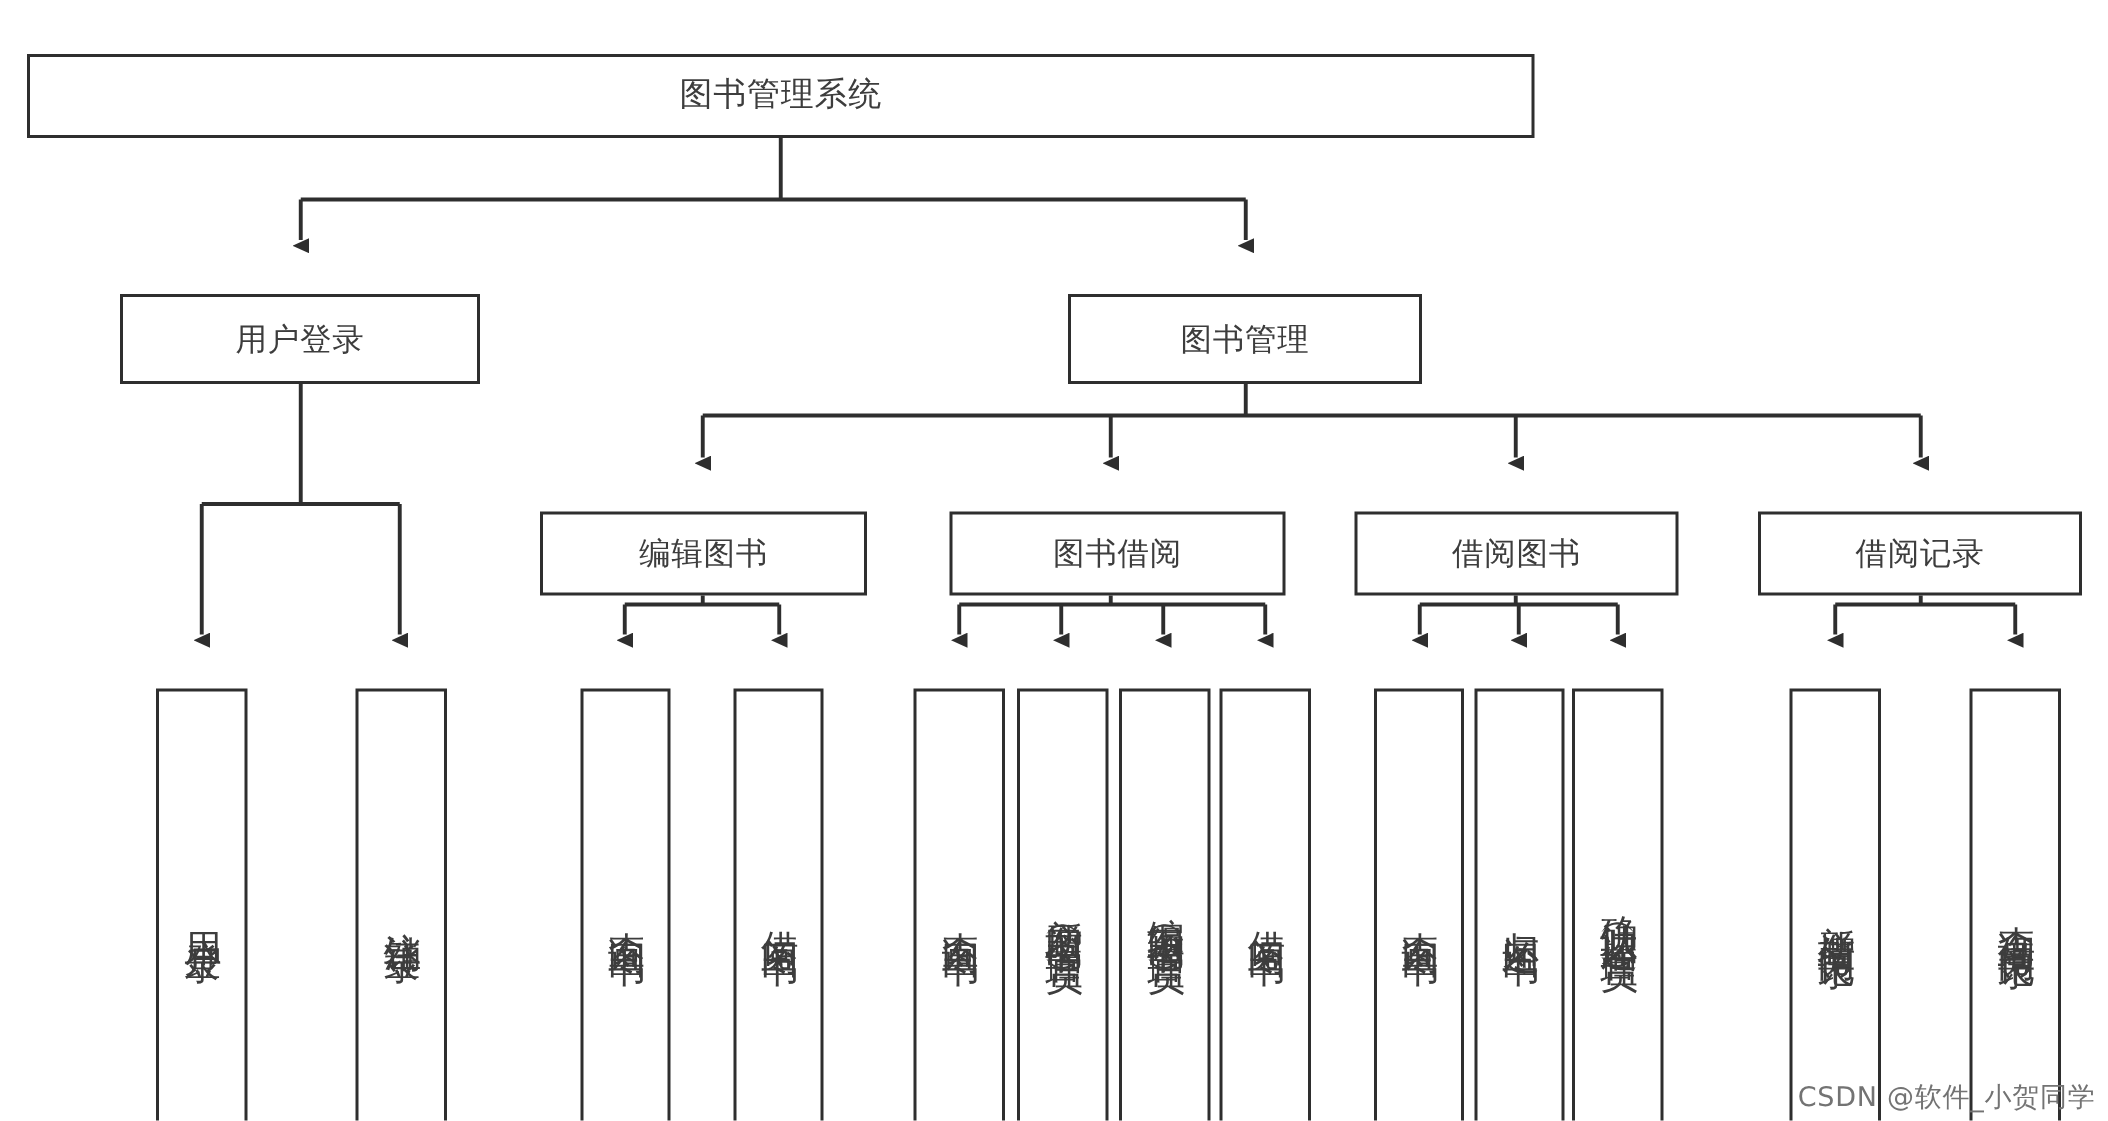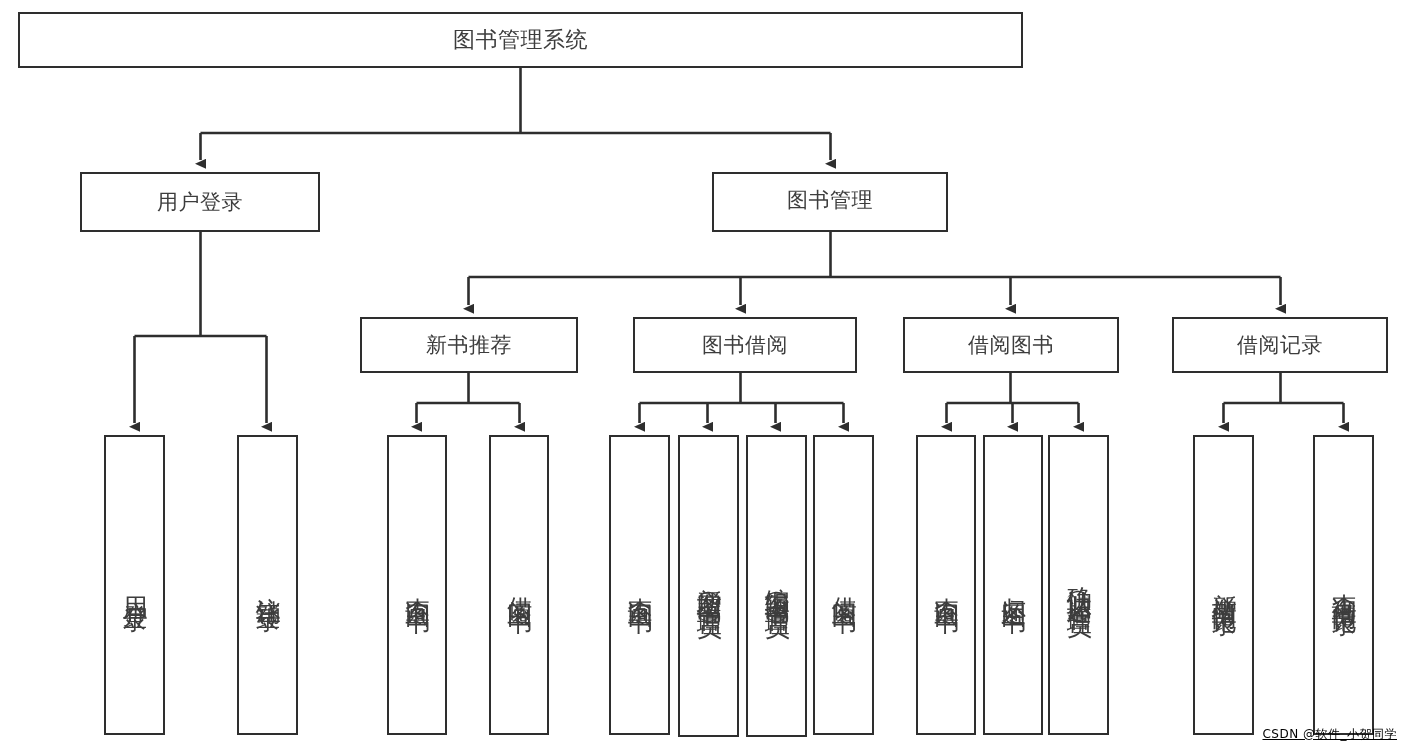--- a/index.html
+++ b/index.html
@@ -15,20 +15,21 @@
 
   .node{
     position:absolute;
     box-sizing:border-box;
     background:#ffffff;
     border:2.5px solid #2e2e2e;
     display:flex;
     align-items:center;
     justify-content:center;
     color:#3d3d3d;
+    margin-top:24px;
   }
   .node .lbl{
     display:block;
     text-align:center;
     white-space:nowrap;
     line-height:1.18;
     letter-spacing:0.5px;
   }
   
   .node.h .lbl{font-size:21px;}
@@ -45,26 +46,25 @@
     font-size:25px;
     line-height:1.06;
     letter-spacing:4px;
     white-space:nowrap;
   }
 
   .watermark{
     position:absolute;
     right:8px;
     bottom:4px;
-    font-size:12px;
-    color:#000000;
+    font-size:18px;
+    color:#737373;
     letter-spacing:0.5px;
     white-space:nowrap;
     font-family:"DejaVu Sans","Liberation Sans",sans-serif;
-    text-decoration:underline;
   }
 </style>
 </head>
 <body>
 
 <div id="stage">
 
   <svg id="wires" viewBox="0 0 1405 747" preserveAspectRatio="none" aria-hidden="true">
     <defs>
       <marker id="ah" markerWidth="10" markerHeight="11" refX="1.2" refY="5.5" orient="auto" markerUnits="userSpaceOnUse">
@@ -118,26 +118,26 @@
   </svg>
 
   <div class="node h root" style="left:18px;top:12px;width:1005px;height:56px;">
     <span class="lbl">图书管理系统</span>
   </div>
 
   <div class="node h" style="left:80px;top:172px;width:240px;height:60px;">
     <span class="lbl">用户登录</span>
   </div>
 
-  <div class="node h" style="left:712px;top:172px;width:236px;height:60px;font-family:Liberation Mono, monospace;">
+  <div class="node h" style="left:712px;top:172px;width:236px;height:60px;">
     <span class="lbl">图书管理</span>
   </div>
 
   <div class="node h" style="left:360px;top:317px;width:218px;height:56px;">
-    <span class="lbl">新书推荐</span>
+    <span class="lbl">编辑图书</span>
   </div>
 
   <div class="node h" style="left:633px;top:317px;width:224px;height:56px;">
     <span class="lbl">图书借阅</span>
   </div>
 
   <div class="node h" style="left:903px;top:317px;width:216px;height:56px;">
     <span class="lbl">借阅图书</span>
   </div>
 

